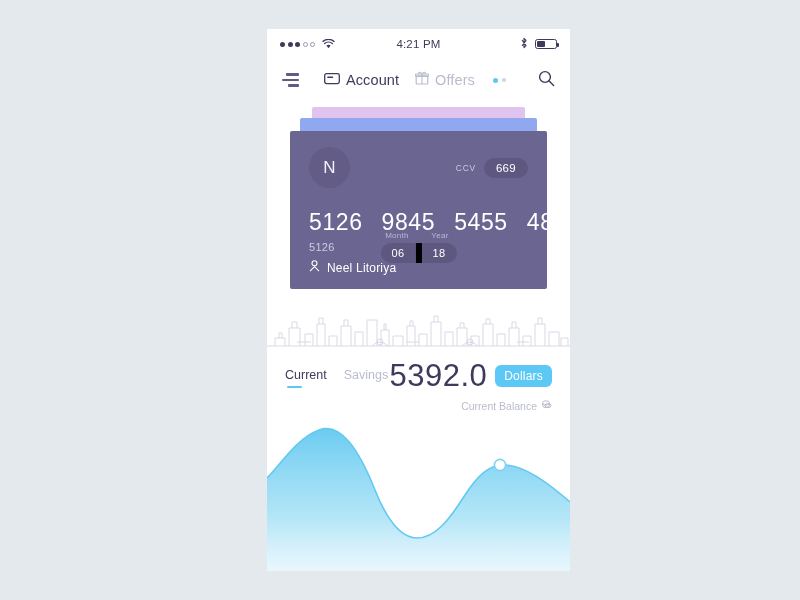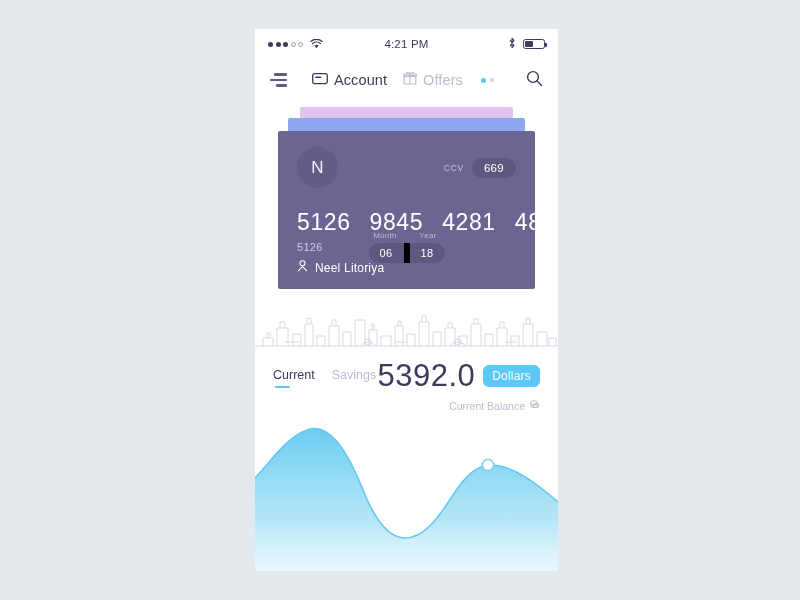--- a/index.html
+++ b/index.html
@@ -6,21 +6,21 @@
   html, body {
     width:800px; height:600px;
     background:#e3e9ec;
     font-family:"Liberation Sans", sans-serif;
     overflow:hidden;
   }
   #stage { position:relative; width:800px; height:600px; }
 
   
   .phone {
-    position:absolute; left:255px; top:29px;
+    position:absolute; left:267px; top:29px;
     width:303px; height:542px;
     background:#ffffff;
     overflow:hidden;
   }
 
   
   .statusbar {
     position:relative; height:30px;
     display:flex; align-items:center;
     padding:0 13px;
@@ -227,21 +227,21 @@
         <div class="card-top">
           <div class="avatar">N</div>
           <div class="ccv-wrap">
             <span class="ccv-label">CCV</span>
             <span class="ccv-pill">669</span>
           </div>
         </div>
         <div class="card-number">
           <span>5126</span>
           <span>9845</span>
-          <span>4281</span>
+          <span>5455</span>
           <span>4897</span>
         </div>
         <div class="card-sub">5126</div>
         <div class="expiry">
           <div class="exp-labels">
             <span>Month</span>
             <span>Year</span>
           </div>
           <div class="exp-pill">
             <span>06</span>

